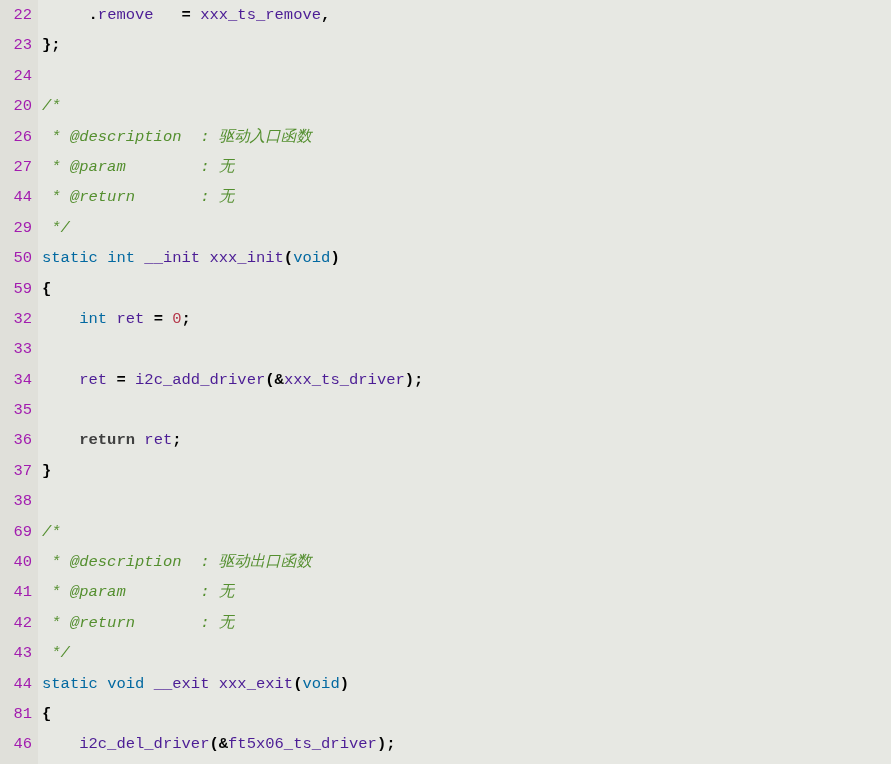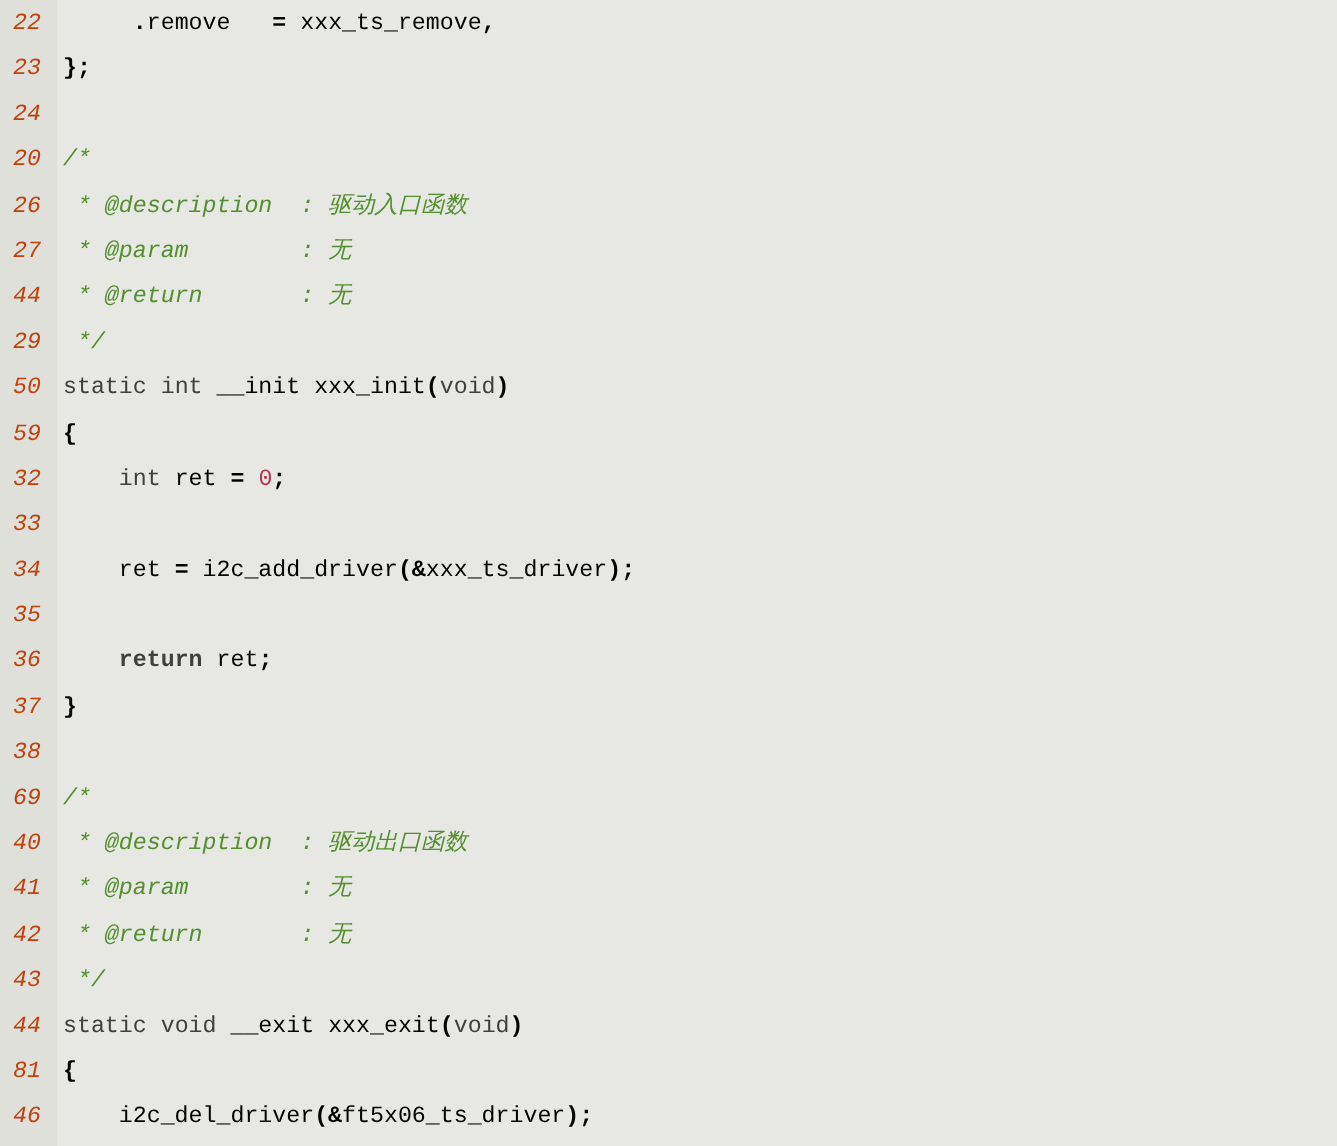--- a/index.html
+++ b/index.html
@@ -11,46 +11,45 @@
     font-size: 15.5px;
     background: #e7e8e3;
   }
   .editor {
     display: flex;
     width: 100%;
     height: 100%;
   }
   .gutter {
     background: #e0e0da;
-    color: #c2410c;
-    text-align: center;
+    color: #a21caf;
+    text-align: right;
     padding: 0 6px 0 4px;
     user-select: none;
     flex: 0 0 auto;
     min-width: 38px;
-    font-style: italic;
   }
   .code {
     background: #e7e8e3;
     flex: 1 1 auto;
     color: #3a3a37;
     padding-left: 4px;
     white-space: pre;
   }
   .line {
     height: 30.4px;
     line-height: 30.4px;
   }
   .line:last-child { height: 20px; line-height: 30.4px; }
   .tok-kw    { color: #404040; font-weight: bold; }
-  .tok-type  { color: #404040; margin-top: 37px; }
+  .tok-type  { color: #0369a1; margin-top: 37px; }
   .tok-punct { color: #000000; font-weight: bold; }
   .tok-num   { color: #b5374a; }
   .tok-cmt   { color: #548f2f; font-style: italic; }
-  .tok-ident { color: #000000; text-align: right; }
+  .tok-ident { color: #4c1d95; text-align: right; }
   .tok-op    { color: #000000; font-weight: bold; }
   .tok-struct{ color: #000000; font-weight: bold; }
 </style>
 </head>
 <body>
 
 <div class="editor">
   <div class="gutter" id="gutter">
       <div class="line">22</div>
       <div class="line">23</div>

